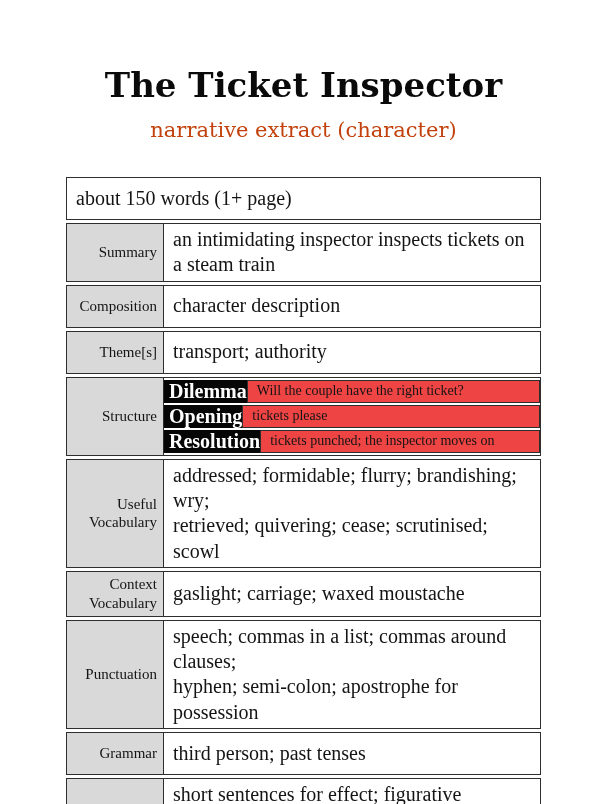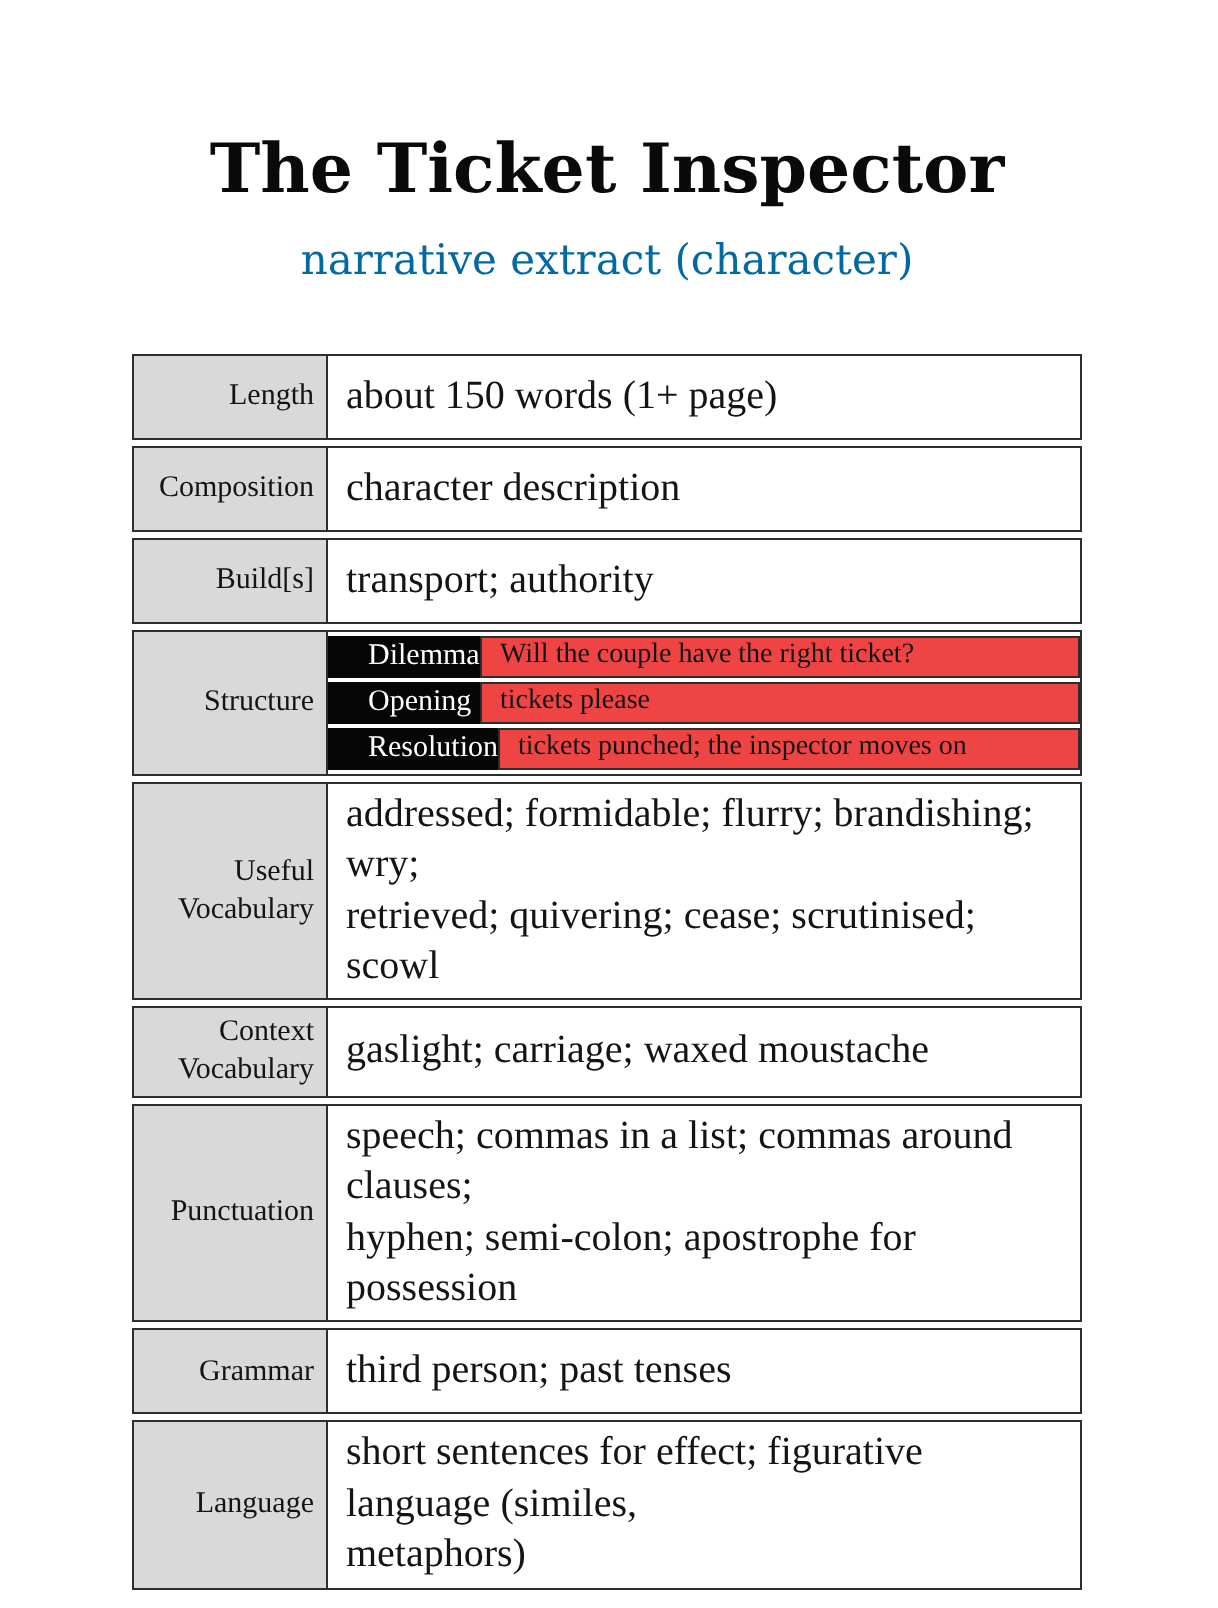--- a/index.html
+++ b/index.html
@@ -29,21 +29,21 @@
     text-align: center;
     margin: 0;
     color: #0a0a0a;
   }
   .subtitle {
     font-family: "DejaVu Serif", serif;
     font-size: 21px;
     line-height: 1.3;
     text-align: center;
     margin: 10px 0 0 0;
-    color: #0369a1;
+    color: #c2410c;
   }
 
   .info-table {
     width: 475px;
     margin: 33px auto 0 auto;
   }
   .row {
     display: flex;
     align-items: stretch;
     box-sizing: border-box;
@@ -81,25 +81,25 @@
     justify-content: space-between;
     gap: 2px;
     padding: 2px 0;
   }
   .sub-row { display: flex; align-items: stretch; flex: 1; min-height: 21px; }
   .sub-label {
     flex: 0 0 76px;
     box-sizing: border-box;
     background: var(--subhead-bg);
     color: var(--subhead-text);
-    font-weight: normal;
-    font-size: 15px;
+    font-weight: bold;
+    font-size: 20px;
     display: flex;
     align-items: center;
-    padding-left: 20px;
+    padding-left: 5px;
   }
   .sub-value {
     flex: 1;
     box-sizing: border-box;
     border: 1.5px solid var(--border);
     background: #ef4444;
     display: flex;
     align-items: center;
     padding: 0 9px;
     font-size: 14px;
@@ -110,32 +110,35 @@
 <body>
 
 <div class="doc">
 
   <h1 class="title">The Ticket Inspector</h1>
   <div class="subtitle">narrative extract (character)</div>
 
   <div class="info-table">
 
     <div class="row">
-      <div class="row-label">Length</div>
       <div class="row-value">about 150 words (1+ page)</div>
     </div>
 
+    <div class="row">
+      <div class="row-label">Summary</div>
+      <div class="row-value">an intimidating inspector inspects tickets on a steam train</div>
+    </div>
 
     <div class="row">
       <div class="row-label">Composition</div>
       <div class="row-value">character description</div>
     </div>
 
     <div class="row">
-      <div class="row-label">Build[s]</div>
+      <div class="row-label">Theme[s]</div>
       <div class="row-value">transport; authority</div>
     </div>
 
     <div class="row">
       <div class="row-label">Structure</div>
       <div class="structure-cell">
 
         <div class="sub-row">
           <div class="sub-label">Dilemma</div>
           <div class="sub-value">Will the couple have the right ticket?</div>

